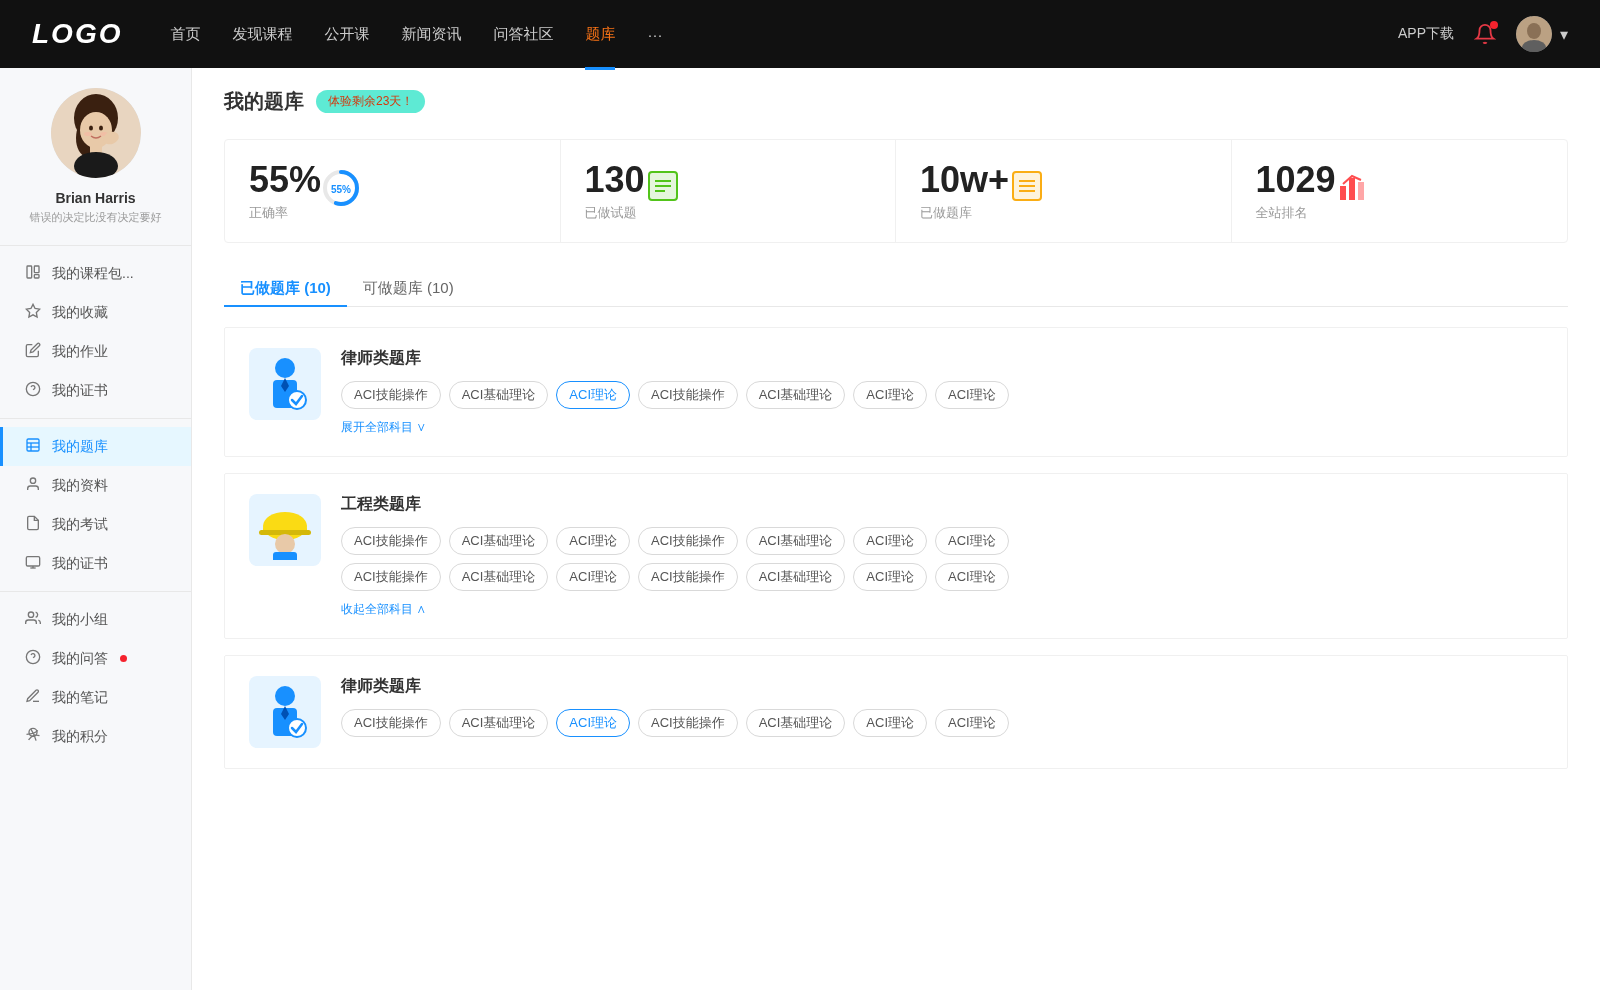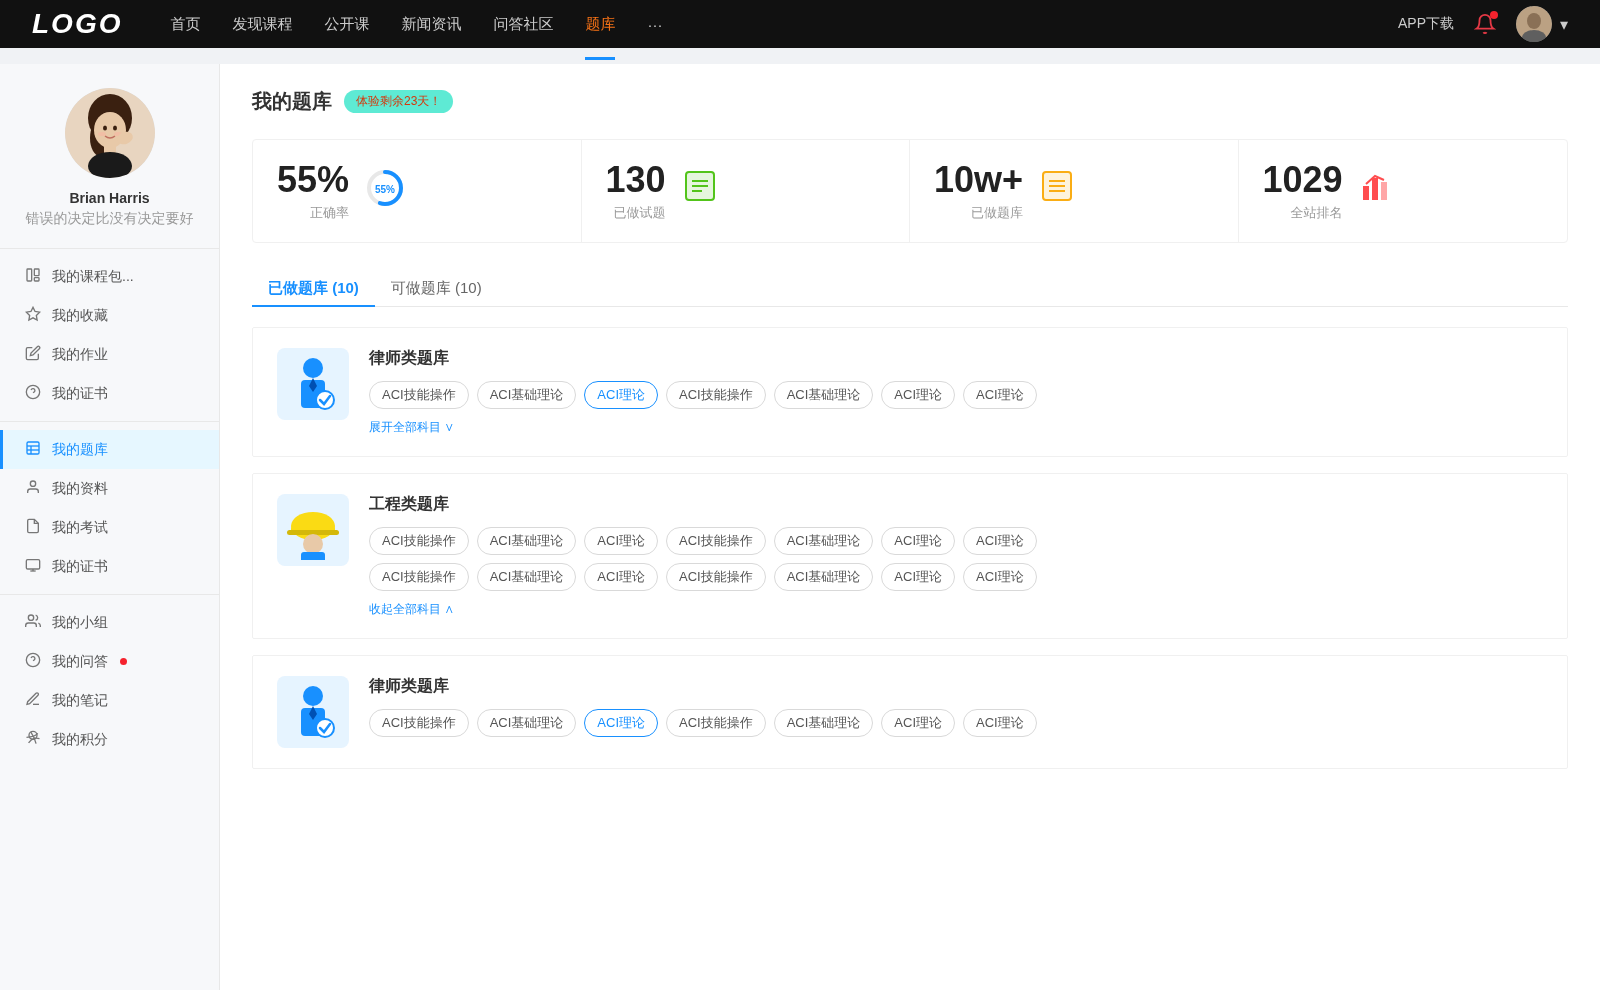--- a/index.html
+++ b/index.html
@@ -1,21 +1,21 @@
 <!DOCTYPE html>
 <html><head>
   <meta charset="utf-8">
   <style>
     * { box-sizing: border-box; margin: 0; padding: 0; }
     body { font-family: -apple-system, BlinkMacSystemFont, 'PingFang SC', 'Microsoft YaHei', sans-serif; background: #f0f2f5; color: #333; }
 
     
     .navbar {
       background: #111;
-      height: 48px;
+      height: 68px;
       display: flex;
       align-items: center;
       padding: 0 32px;
       position: fixed;
       top: 0; left: 0; right: 0;
       z-index: 100;
     }
     .navbar-logo {
       color: #fff;
       font-size: 28px;
@@ -88,21 +88,21 @@
 
     
     .page-wrap {
       display: flex;
       margin-top: 64px;
       min-height: calc(100vh - 64px);
     }
 
     
     .sidebar {
-      width: 220px;
+      width: 192px;
       background: #f7f8fa;
       padding: 24px 0;
       flex-shrink: 0;
       border-right: 1px solid #e8e8e8;
     }
     .profile-section {
       display: flex;
       flex-direction: column;
       align-items: center;
       padding: 0 16px 20px;
@@ -119,21 +119,21 @@
     }
     
     .profile-name {
       font-size: 14px;
       font-weight: 600;
       color: #333;
       margin-bottom: 4px;
       text-align: center;
     }
     .profile-motto {
-      font-size: 14px;
+      font-size: 11px;
       color: #999;
       text-align: left;
     }
     .sidebar-menu {
       list-style: none;
     }
     .sidebar-item {
       display: flex;
       align-items: center;
       gap: 10px;
@@ -207,22 +207,21 @@
       gap: 0;
       border: 1px solid #f0f0f0;
       border-radius: 4px;
       margin-bottom: 28px;
     }
     .stat-card {
       padding: 20px 24px;
       border-right: 1px solid #f0f0f0;
       display: flex;
       align-items: flex-start;
-      gap: 16px;
-      text-align: right;
+      gap: 0;
     }
     .stat-card:last-child { border-right: none; }
     .stat-value-wrap {}
     .stat-value {
       font-size: 36px;
       font-weight: 700;
       color: #222;
       line-height: 1.1;
     }
     .stat-label {

